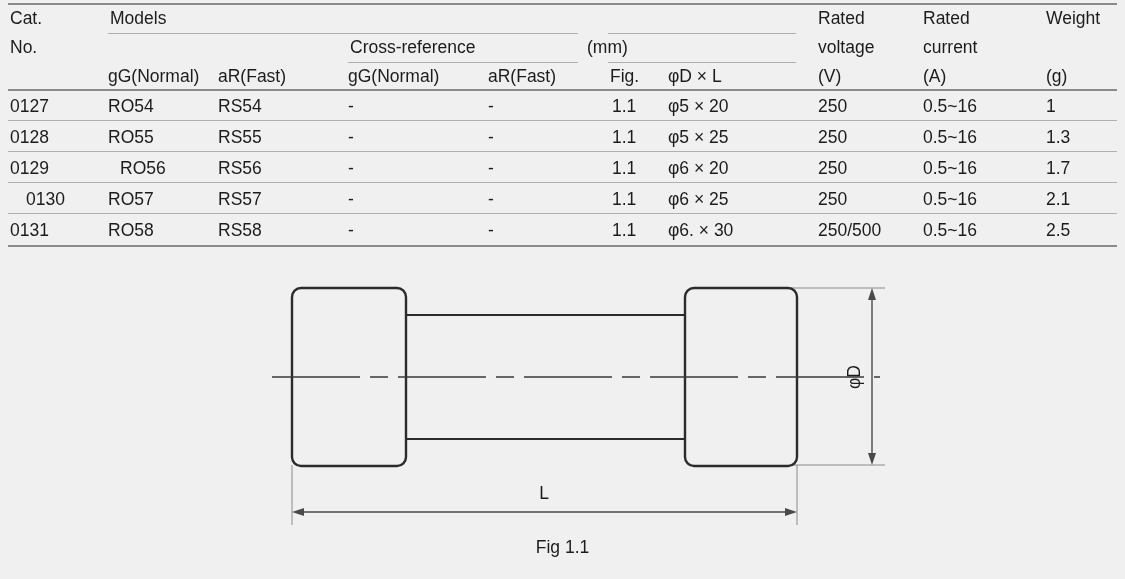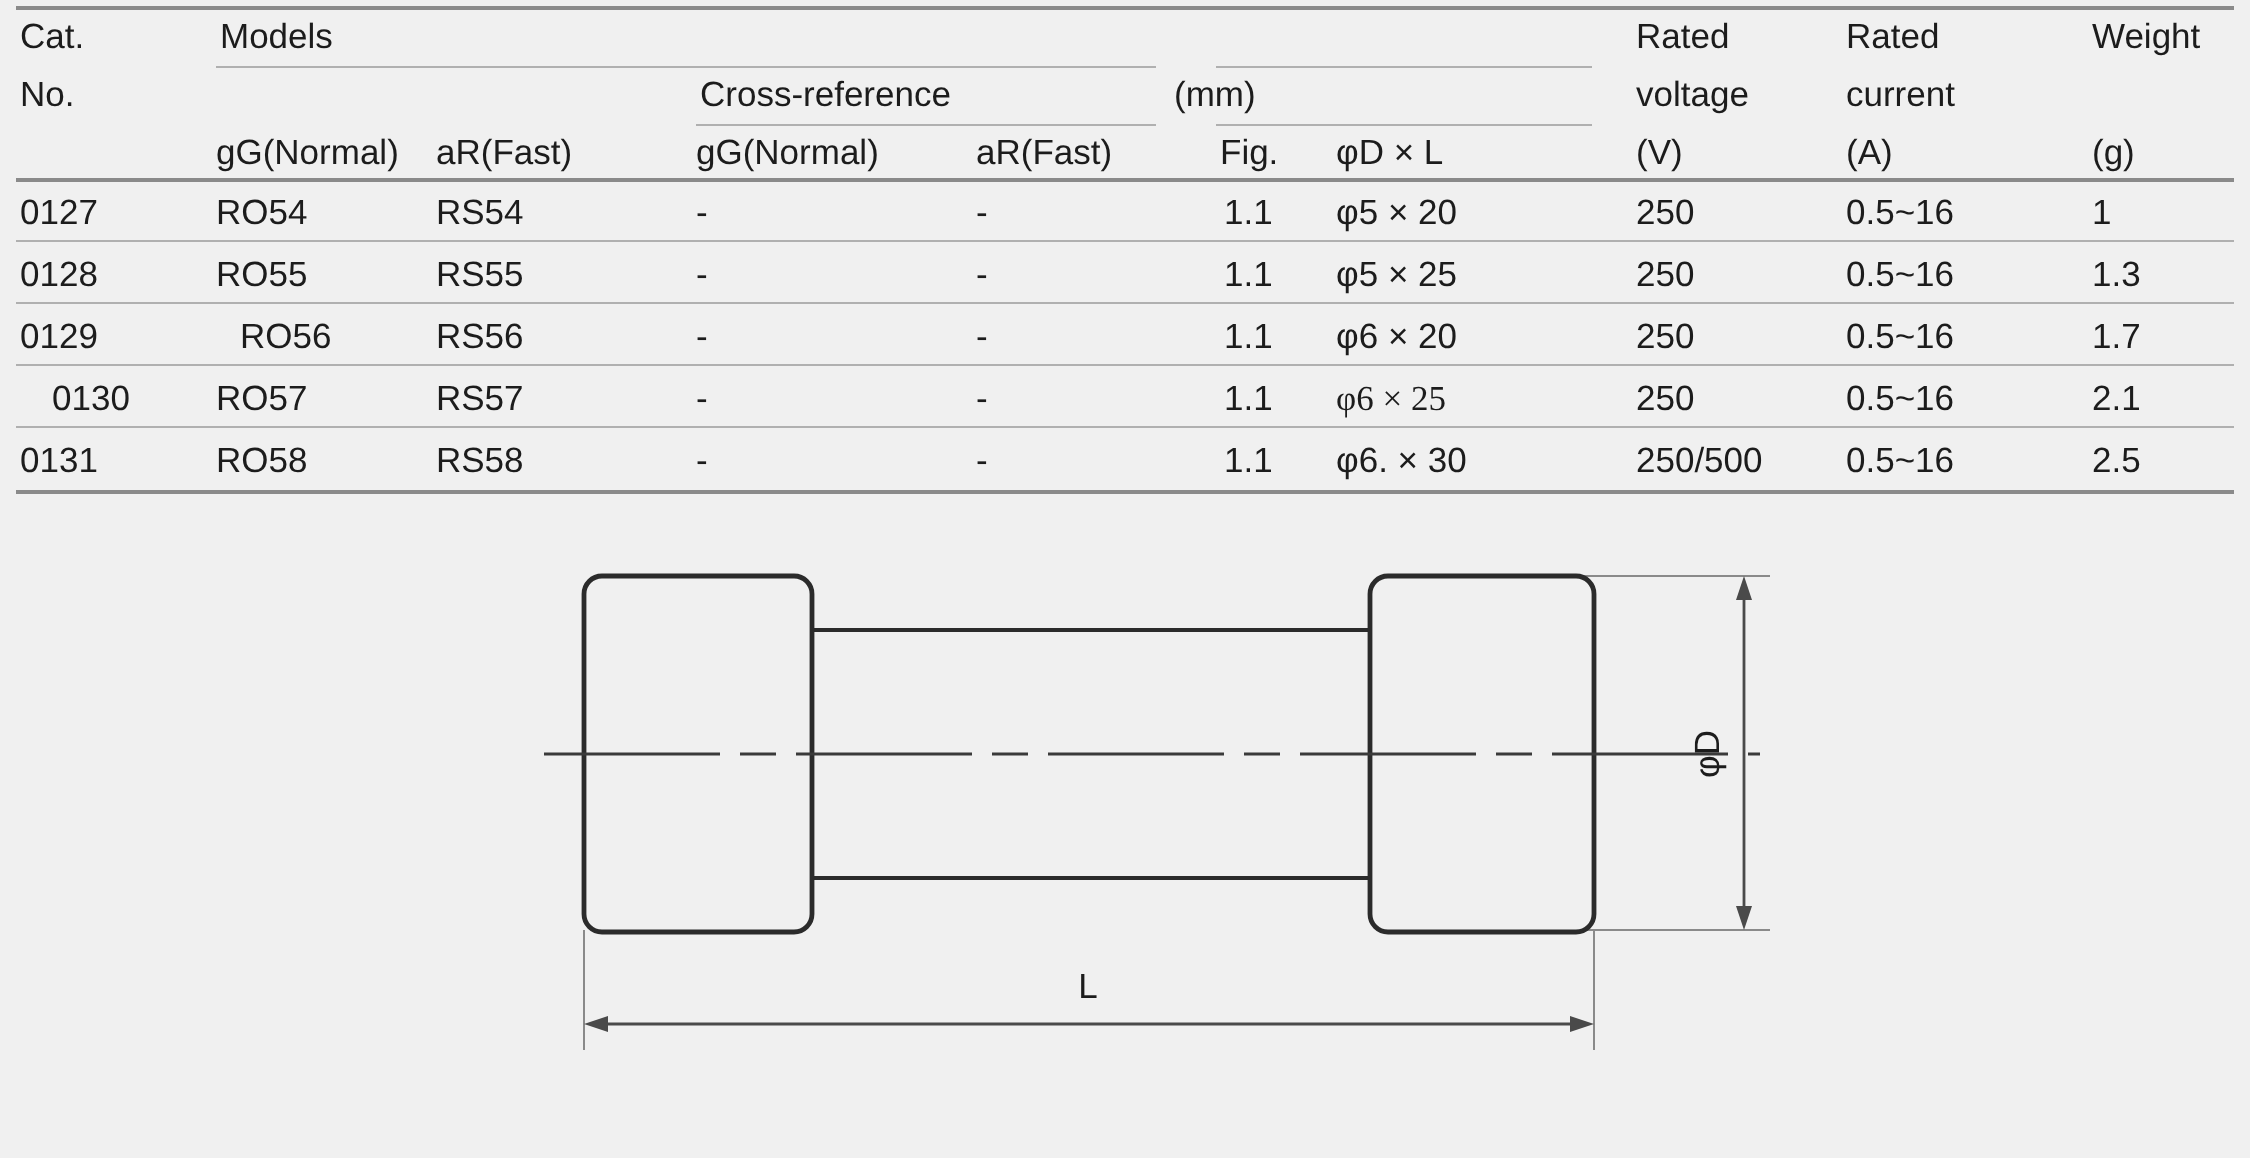--- a/index.html
+++ b/index.html
@@ -141,21 +141,21 @@
     <div class="cell" style="left:1046px; top:158px;">1.7</div>
   </div>
 
   <div>
     <div class="cell" style="left:26px;  top:189px;">0130</div>
     <div class="cell" style="left:108px; top:189px;">RO57</div>
     <div class="cell" style="left:218px; top:189px;">RS57</div>
     <div class="cell" style="left:348px; top:189px;">-</div>
     <div class="cell" style="left:488px; top:189px;">-</div>
     <div class="cell" style="left:612px; top:189px;">1.1</div>
-    <div class="cell" style="left:668px; top:189px;font-family:Liberation Serif, serif;">φ6 × 25</div>
+    <div class="cell" style="left:668px; top:189px;">φ6 × 25</div>
     <div class="cell" style="left:818px; top:189px;">250</div>
     <div class="cell" style="left:923px; top:189px;">0.5~16</div>
     <div class="cell" style="left:1046px; top:189px;">2.1</div>
   </div>
 
   <div>
     <div class="cell" style="left:10px;  top:220px;">0131</div>
     <div class="cell" style="left:108px; top:220px;">RO58</div>
     <div class="cell" style="left:218px; top:220px;">RS58</div>
     <div class="cell" style="left:348px; top:220px;">-</div>
@@ -193,13 +193,14 @@
 
     <line x1="298" y1="262" x2="791" y2="262" stroke="#4a4a4a" stroke-width="1.4"></line>
     <polygon points="292,262 304,258 304,266" fill="#4a4a4a"></polygon>
     <polygon points="797,262 785,258 785,266" fill="#4a4a4a"></polygon>
 
     <text x="855" y="127" font-family="Liberation Sans, sans-serif" font-size="17.5" fill="#1c1c1c" text-anchor="middle" dominant-baseline="middle" transform="rotate(-90 855 127)">φD</text>
 
     <text x="544" y="249" font-family="Liberation Sans, sans-serif" font-size="17.5" fill="#1c1c1c" text-anchor="middle">L</text>
   </svg>
 
+  <div id="figure-caption">Fig 1.1</div>
 </div>
 
 </body></html>

